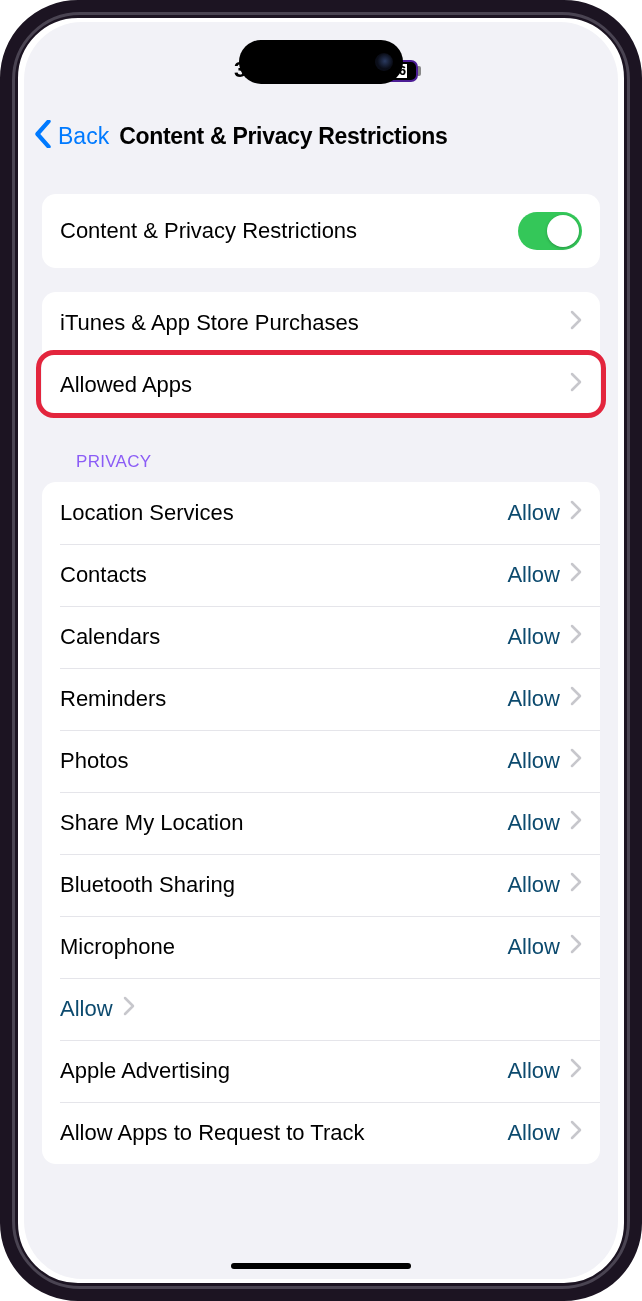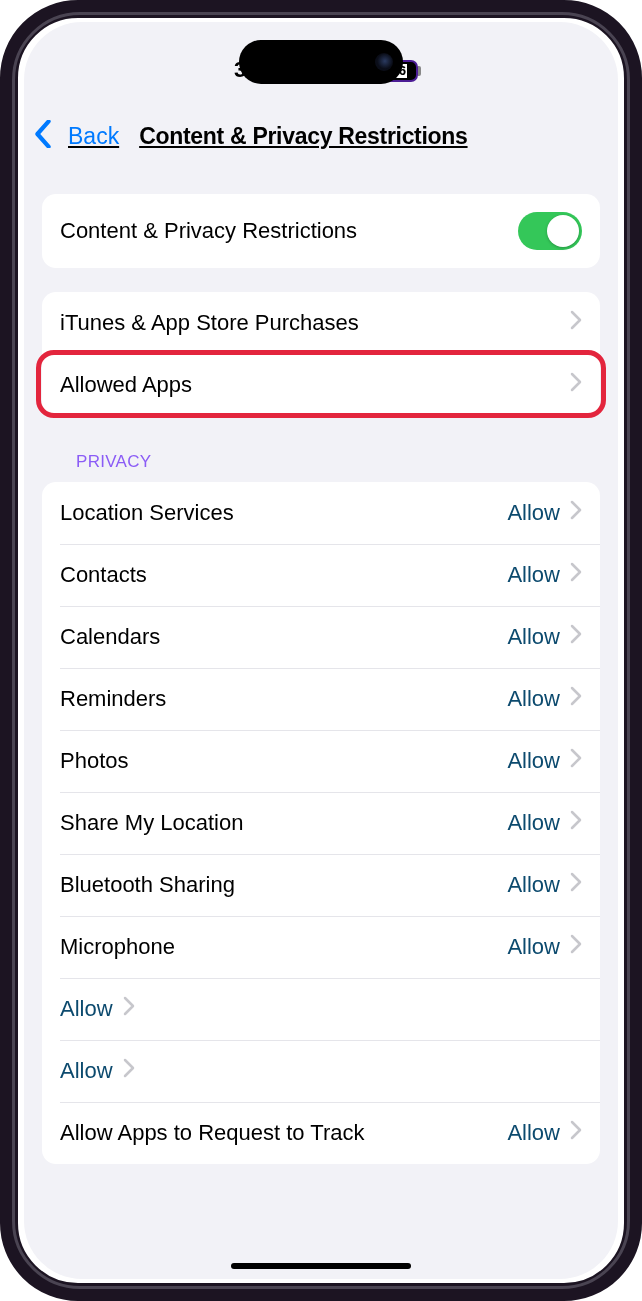--- a/index.html
+++ b/index.html
@@ -71,23 +71,22 @@
   .battery {
     display:flex;align-items:center;gap:2px;
     border:2px solid #4c1d95;border-radius:7px;
     width:40px;height:22px;position:relative;padding:2px;
     background:#000;
   }
   .battery-fill{height:100%;background:#fff;border-radius:3px 0 0 3px;}
   .battery-nub{width:3px;height:10px;background:#888;border-radius:0 2px 2px 0;}
   .battery-text{position:absolute;inset:0;display:flex;align-items:center;justify-content:center;font-size:13px;font-weight:700;color:#000;mix-blend-mode:difference;color:#fff}
   .nav {
-    display:flex;align-items:center;gap:16px;
+    display:flex;align-items:center;gap:6px;
     padding:18px 18px 18px 10px;
-    text-decoration:underline;
   }
   .back-chevron{color:#007aff;}
   .back-label{color:#007aff;font-size:23px;}
   .nav-title{font-size:23px;font-weight:700;margin-left:4px;letter-spacing:-0.3px;}
   .content{padding:0 18px;}
   .group{
     background:#fff;border-radius:14px;overflow:hidden;margin-top:24px;
   }
   .group.first{margin-top:24px;}
   .row{
@@ -288,20 +287,21 @@
         </div>
         <div class="row">
           <span class="row-right">
             <span class="row-value">Allow</span>
             <span class="chevron"><svg width="12" height="20" viewBox="0 0 12 20" fill="none" stroke="#c7c7cc" stroke-width="2.5" stroke-linecap="round" stroke-linejoin="round">
                 <polyline points="2,2 10,10 2,18"></polyline>
               </svg></span>
           </span>
         </div>
         <div class="row">
+          <span class="row-label">Apple Advertising</span>
           <span class="row-right">
             <span class="row-value">Allow</span>
             <span class="chevron"><svg width="12" height="20" viewBox="0 0 12 20" fill="none" stroke="#c7c7cc" stroke-width="2.5" stroke-linecap="round" stroke-linejoin="round">
                 <polyline points="2,2 10,10 2,18"></polyline>
               </svg></span>
           </span>
         </div>
         <div class="row">
           <span class="row-label">Allow Apps to Request to Track</span>
           <span class="row-right">

